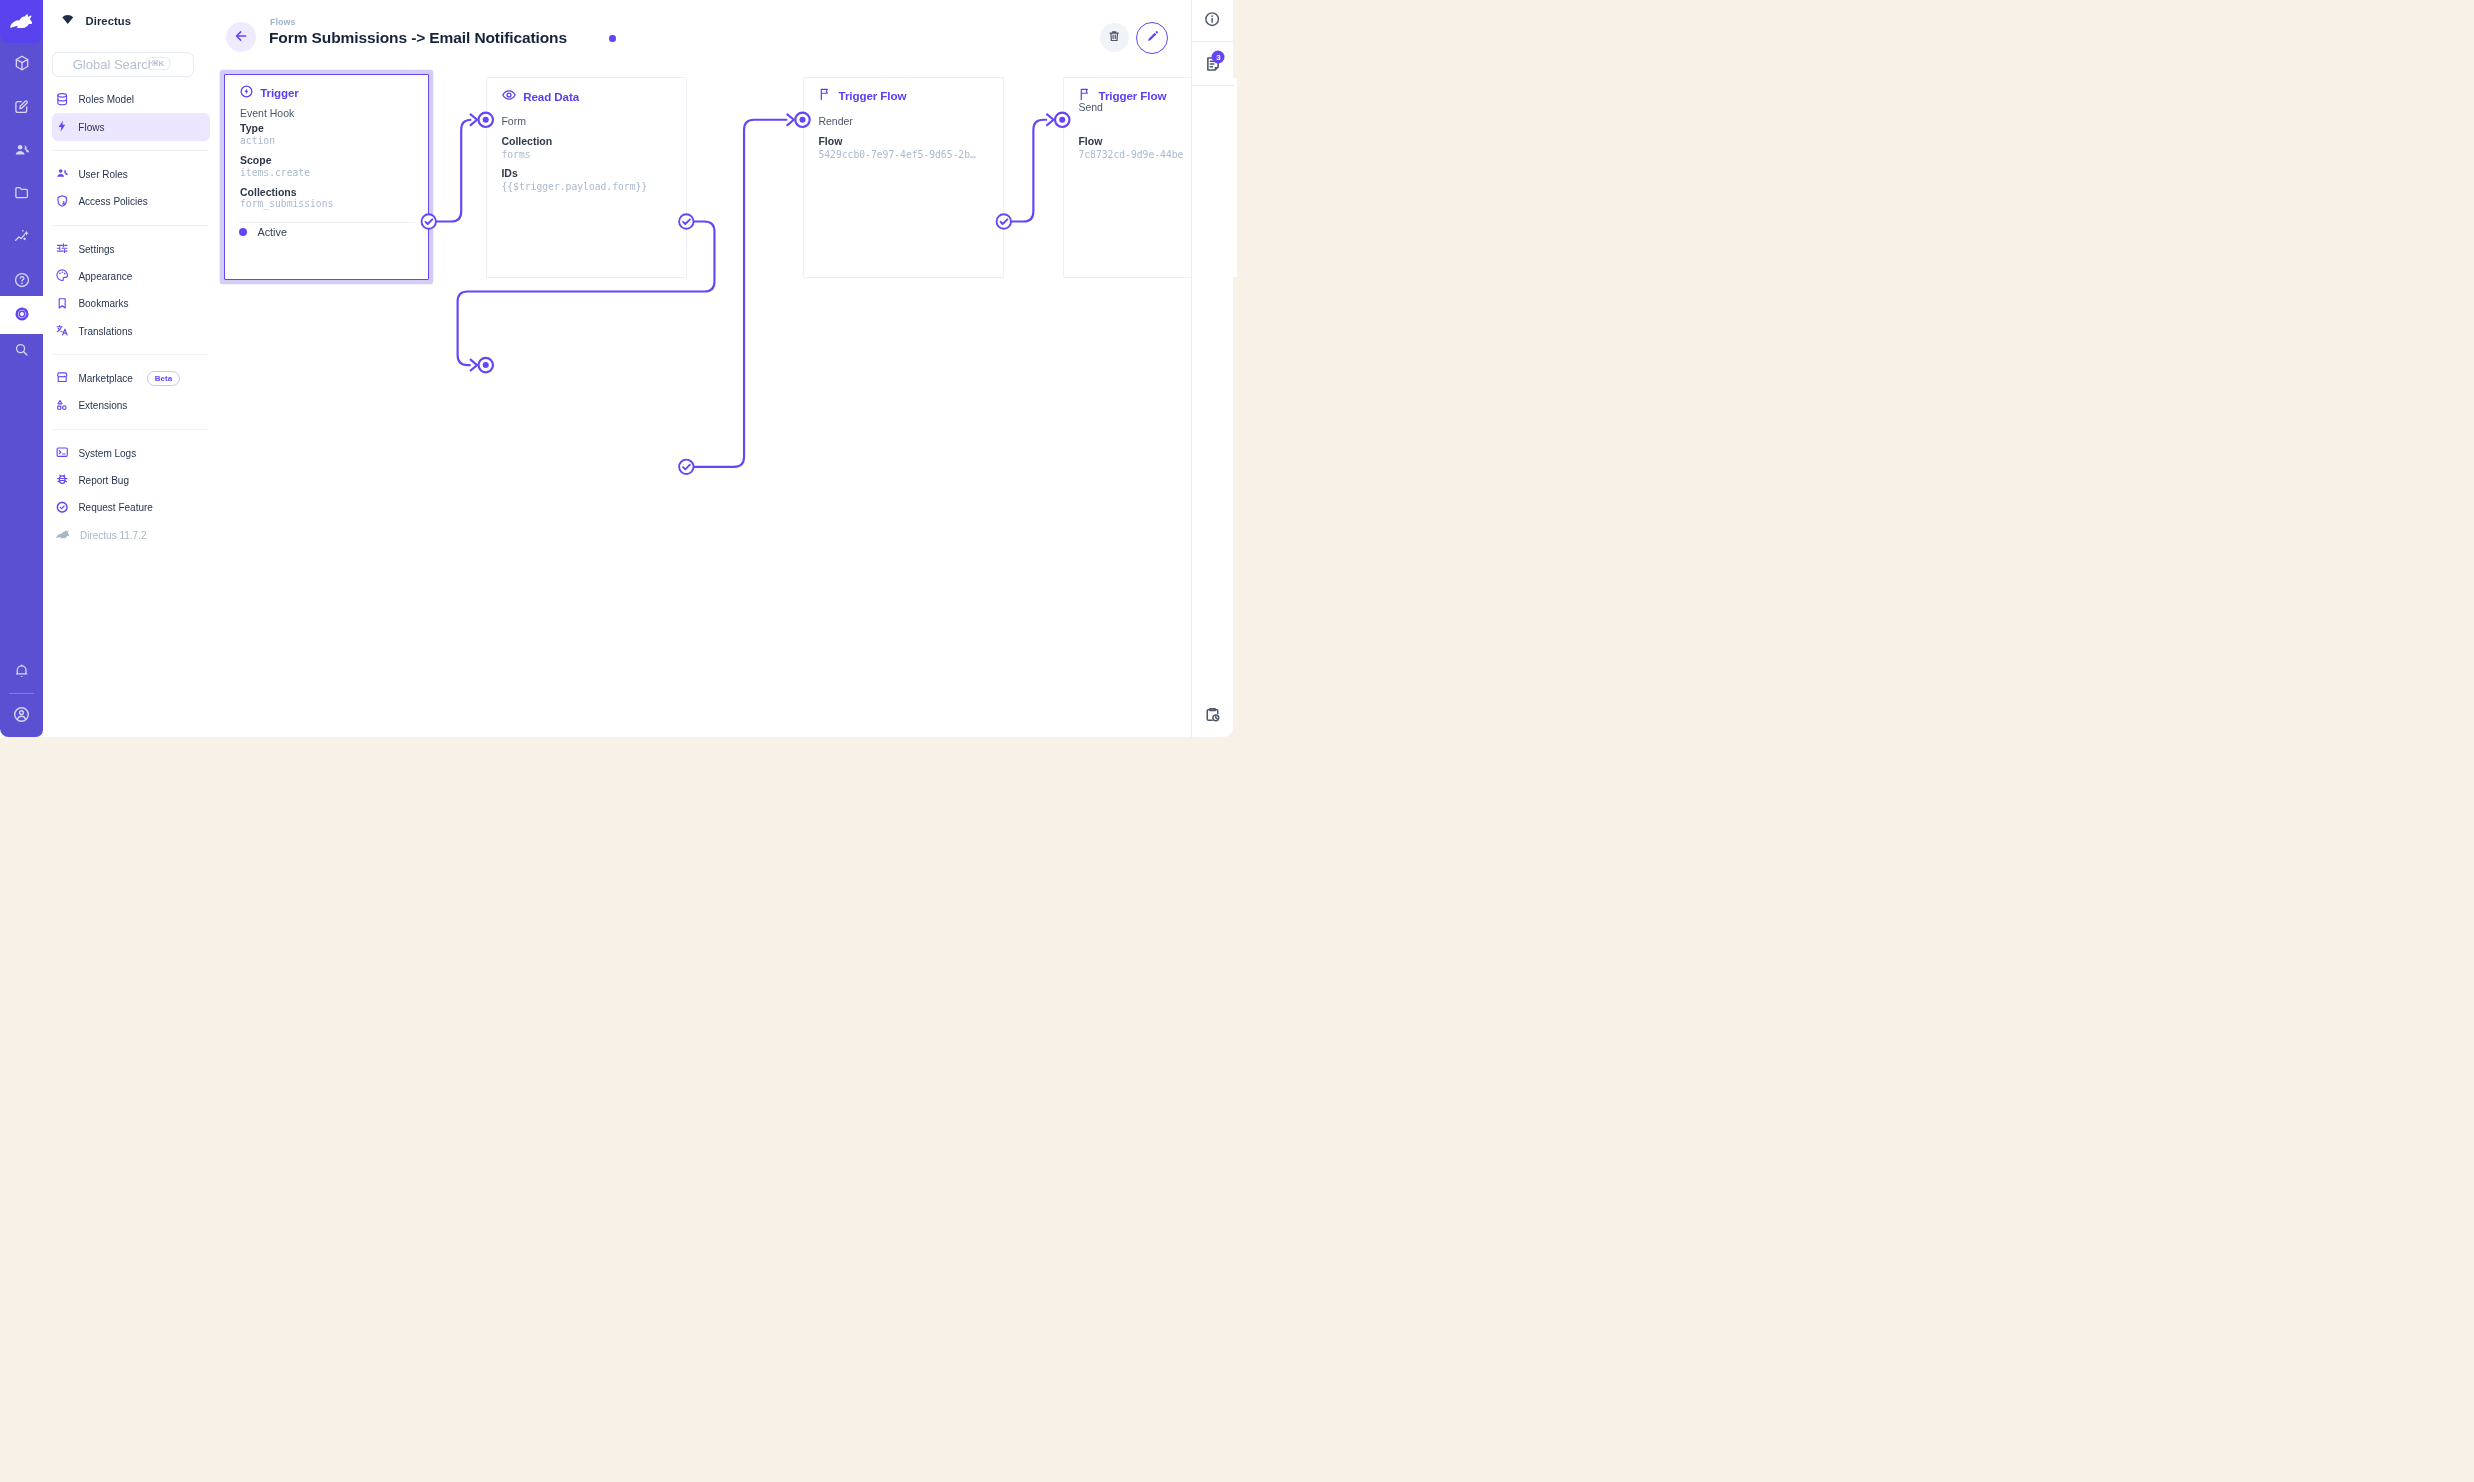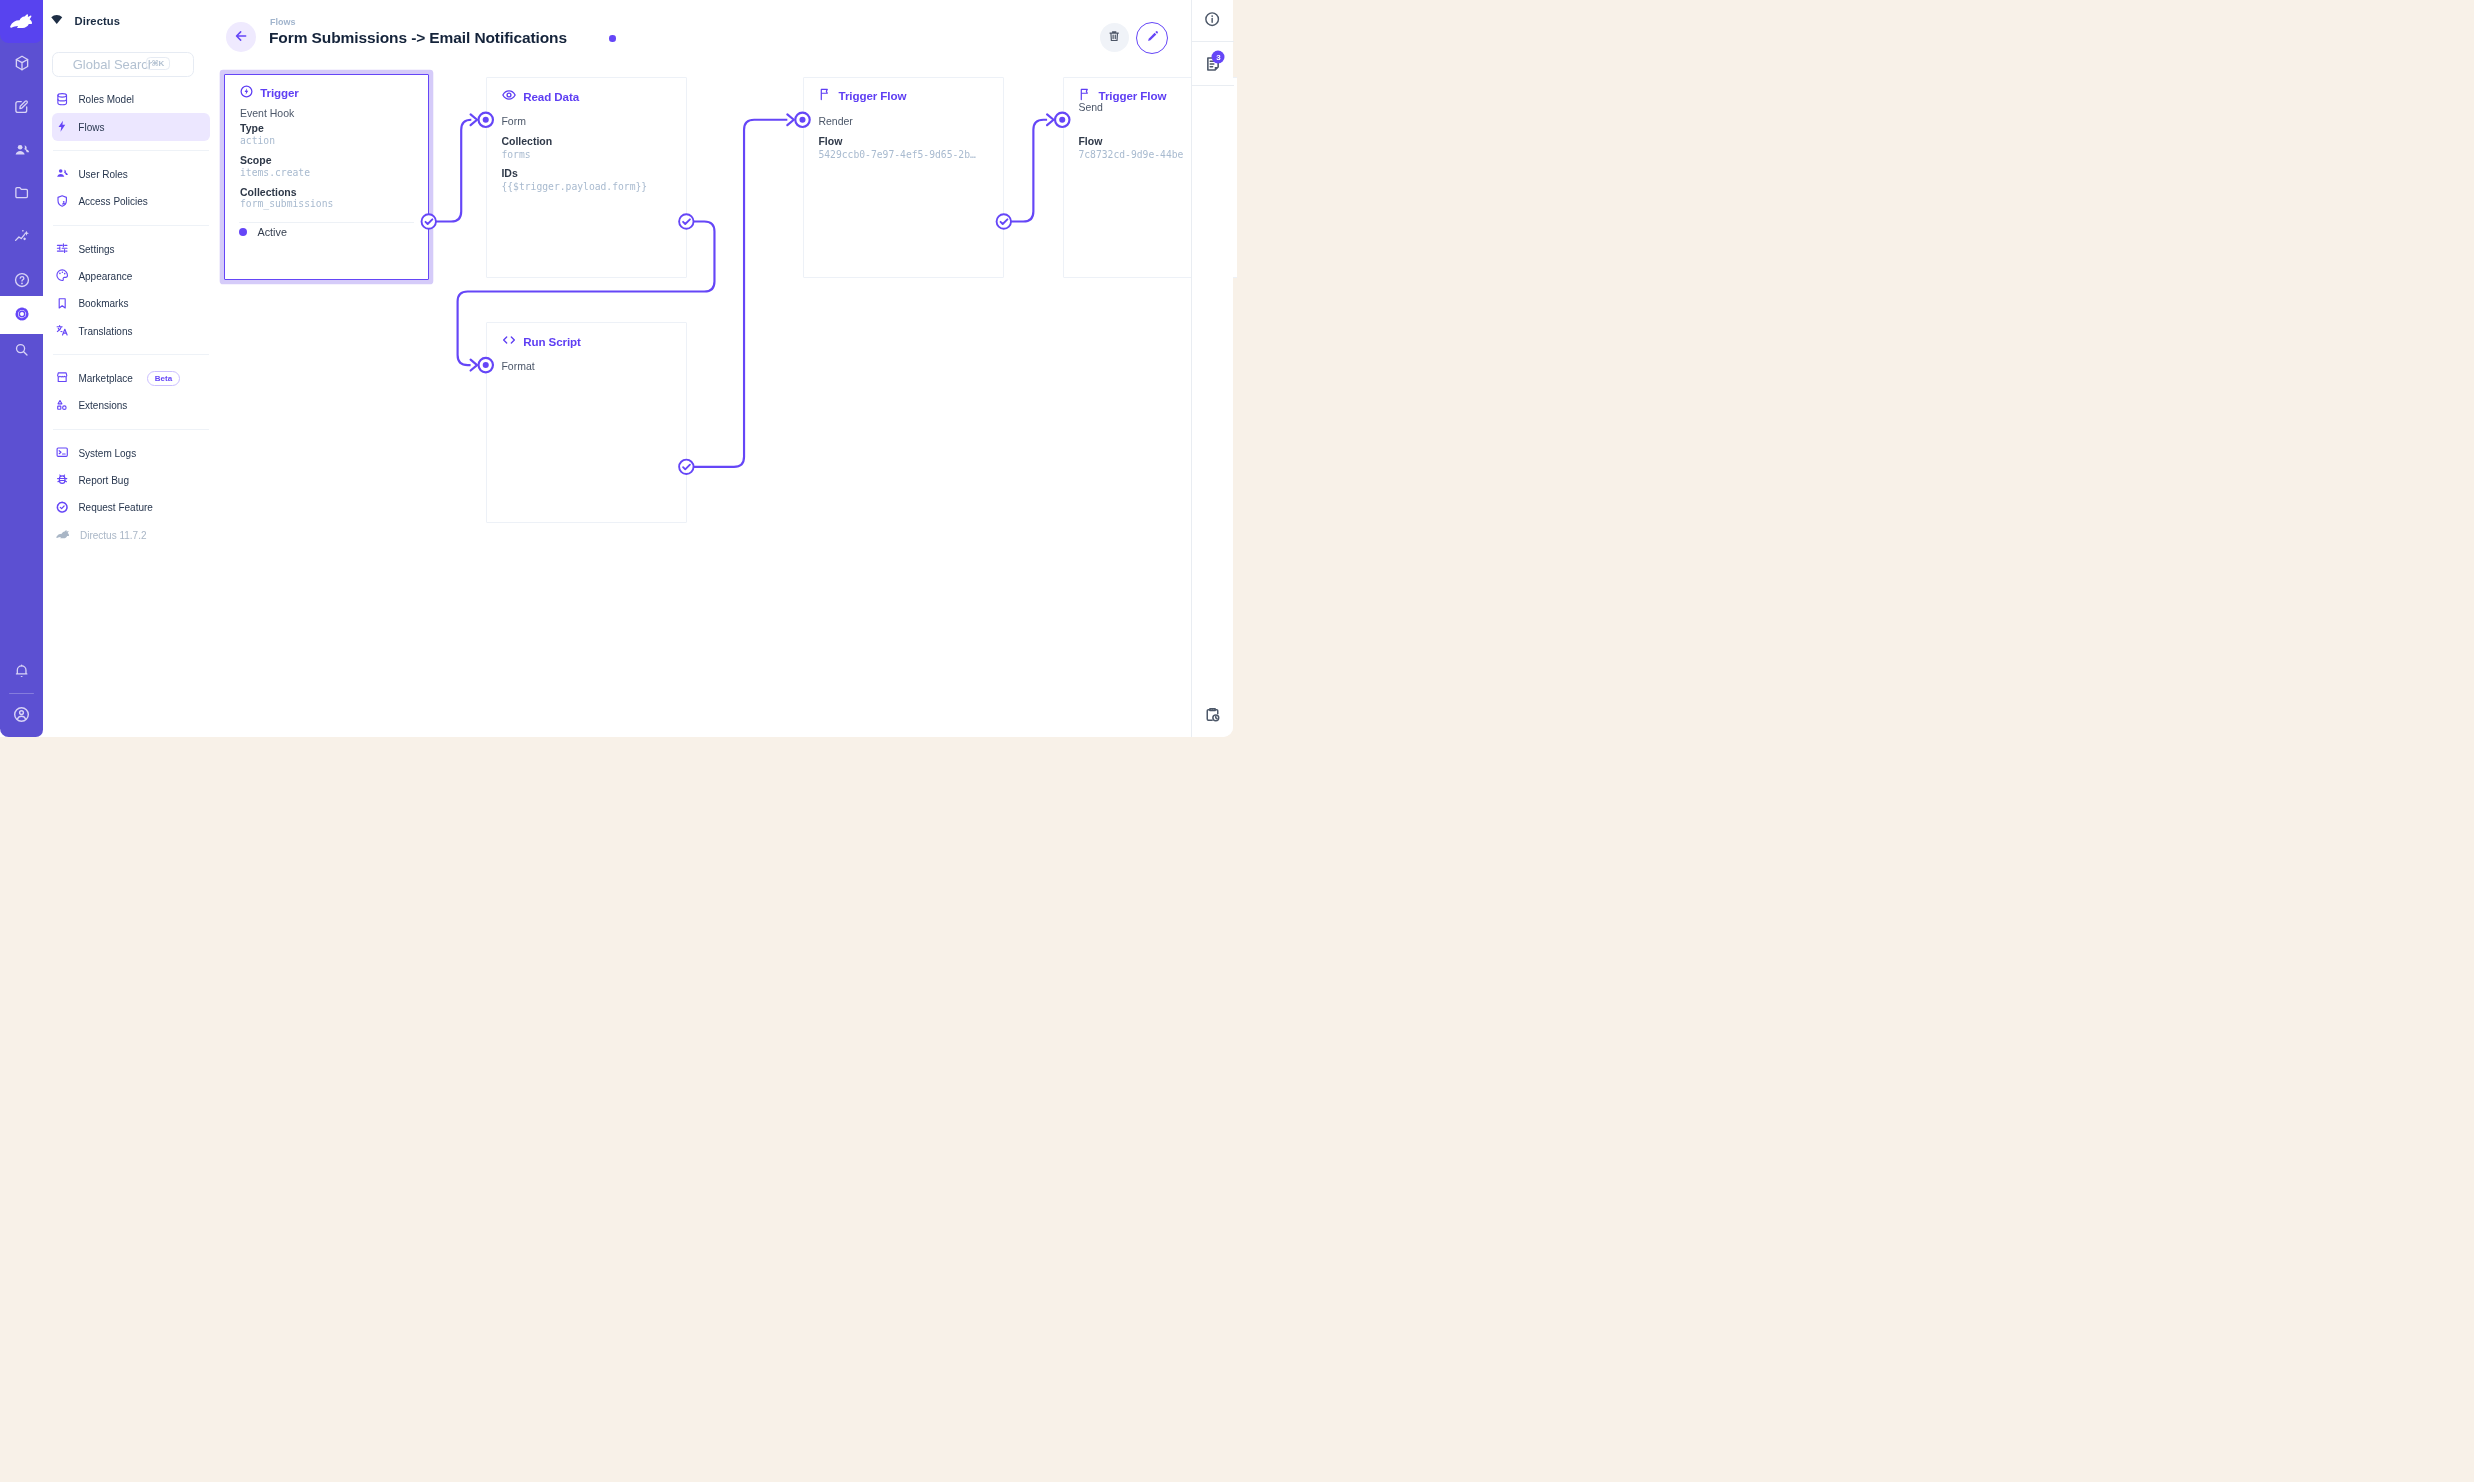--- a/index.html
+++ b/index.html
@@ -26,21 +26,21 @@
             cursor:pointer; }
   .mb-btn svg { stroke:#D8D3F6; fill:none; stroke-width:1.8; stroke-linecap:round; stroke-linejoin:round; }
   .mb-btn .fillpart { fill:#D8D3F6; stroke:none; }
   .mb-active { position:absolute; left:0; top:296px; width:43px; height:38px; background:#ffffff; }
   .mb-active svg { stroke:#6546F7; }
   .mb-div { position:absolute; left:9.4px; width:24.5px; height:1.4px; background:rgba(255,255,255,.25); border-radius:0.7px; }
 
   
   .sidebar { position:absolute; left:43px; top:0; width:176px; height:737px; background:#fff; z-index:8; }
   .proj { position:absolute; left:0; top:0; width:176px; height:42px;
-          display:flex; align-items:center; gap:8px; padding-left:4px; cursor:pointer; }
+          display:flex; align-items:center; gap:8px; padding-left:15px; cursor:pointer; }
   .proj-name { font-size:11.2px; font-weight:700; color:#1A2B42; letter-spacing:0.1px; }
   .searchbox { position:absolute; left:8.7px; top:52px; width:142px; height:24.5px;
                border:1.1px solid #E6EBF3; border-radius:6.5px; background:#fff; }
   .searchbox input { position:absolute; left:20px; top:0; width:79px; height:22.4px; border:none; outline:none;
                font-family:inherit; font-size:13px; color:#6B7A8D; background:transparent; }
   .searchbox input::placeholder { color:#B3C1D1; }
   .kbd { position:absolute; right:23px; top:4.3px; padding:0.7px 4.3px 1.4px;
          border:1.1px solid #E6EBF3; border-radius:4.3px;
          font-size:8px; color:#B3C1D1; font-weight:600; }
   .nav { position:absolute; left:0; top:86px; width:176px; }
@@ -397,31 +397,20 @@
         </span>
         <span class="p-title">Read Data</span>
       </div>
       <div class="row r-plain" style="left:14.4px;top:35px">Form</div>
       <div class="row r-label" style="left:14.4px;top:55px">Collection</div>
       <div class="row r-mono" style="left:14.4px;top:69px">forms</div>
       <div class="row r-label" style="left:14.4px;top:87px">IDs</div>
       <div class="row r-mono" style="left:14.4px;top:101px">{{$trigger.payload.form}}</div>
     </div>
 
-    <div class="panel" style="left:486px;top:322px;width:201px;height:201px">
-      <div class="p-head">
-        <span>
-          <svg width="16" height="16" viewBox="0 0 24 24" stroke-width="2.2">
-              <path d="M8.5 7.5L4 12l4.5 4.5M15.5 7.5L20 12l-4.5 4.5"></path>
-            </svg>
-        </span>
-        <span class="p-title">Run Script</span>
-      </div>
-      <div class="row r-plain" style="left:14.4px;top:35px">Format</div>
-    </div>
 
     <div class="panel" style="left:803px;top:77px;width:201px;height:201px">
       <div class="p-head">
         <span>
           <svg width="14.4" height="14.4" viewBox="0 0 24 24">
               <path d="M5.5 21V4h10l-1.6 3.2 1.6 3.2h-8.4"></path>
             </svg>
         </span>
         <span class="p-title">Trigger Flow</span>
       </div>

